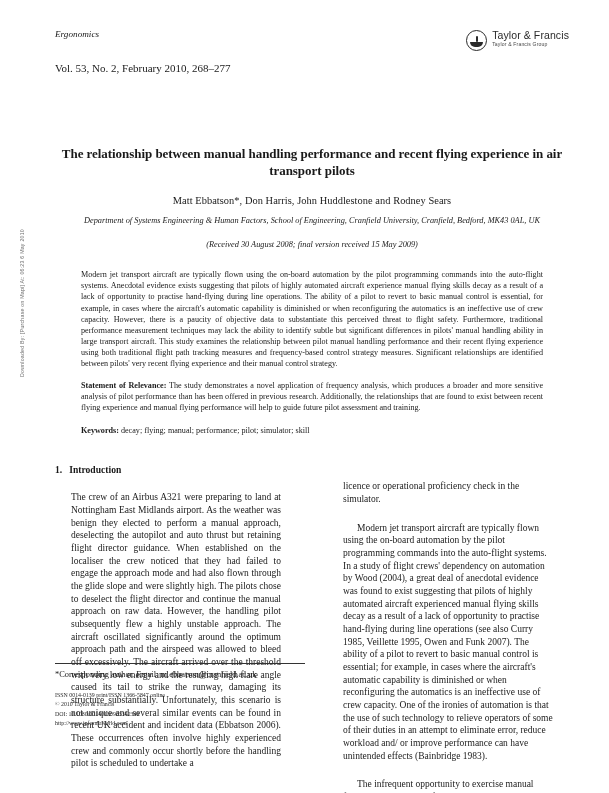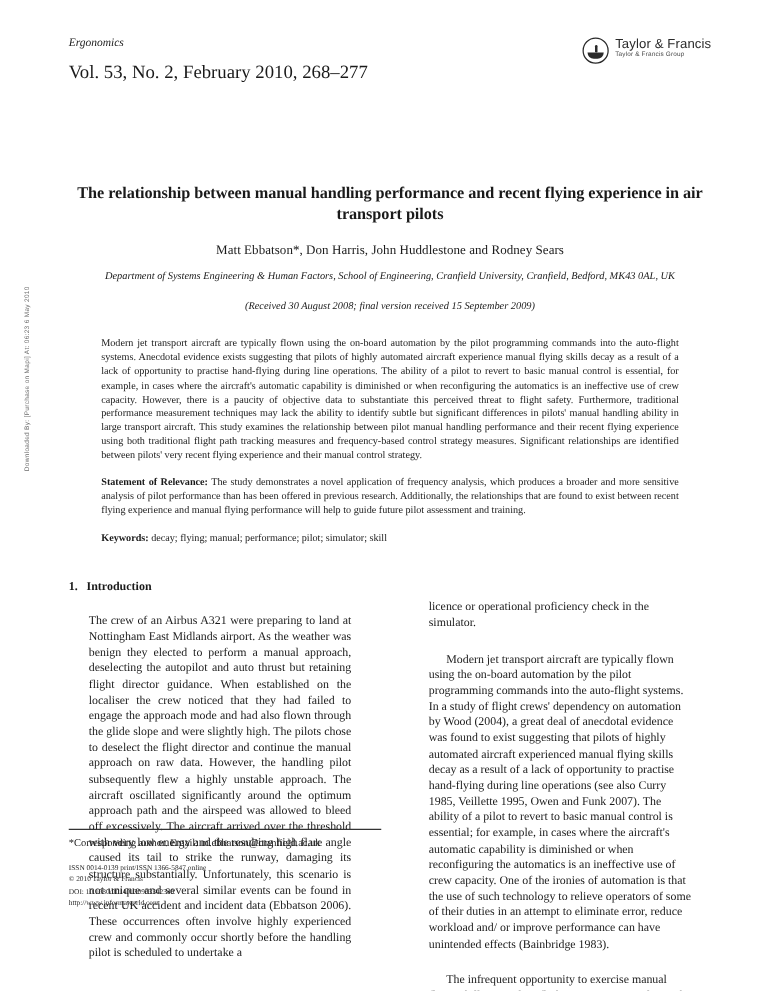--- a/index.html
+++ b/index.html
@@ -44,23 +44,23 @@
     position: relative;
     height: 62px;
   }
   .journal-name {
     font-style: italic;
     font-size: 9.2px;
     line-height: 1.5;
     color: #1a1a1a;
   }
   .issue-line {
-    font-size: 15px;
+    font-size: 11px;
     line-height: 1.5;
-    margin-top: 5px;
+    margin-top: 18px;
   }
 
   
   .publisher-logo {
     position: absolute;
     right: 0;
     top: 2px;
     display: flex;
     align-items: flex-start;
     gap: 5px;
@@ -213,21 +213,21 @@
         <div class="logo-title">Taylor &amp; Francis</div>
         <div class="logo-sub">Taylor &amp; Francis Group</div>
       </span>
     </div>
   </div>
 
   <div class="title-block">
     <h1 class="paper-title">The relationship between manual handling performance and recent flying experience in air transport pilots</h1>
     <div class="authors">Matt Ebbatson*, Don Harris, John Huddlestone and Rodney Sears</div>
     <div class="affiliation">Department of Systems Engineering &amp; Human Factors, School of Engineering, Cranfield University, Cranfield, Bedford, MK43 0AL, UK</div>
-    <div class="received">(Received 30 August 2008; final version received 15 September 2009)</div>
+    <div class="received">(Received 30 August 2008; final version received 15 May 2009)</div>
   </div>
 
   <div class="abstract-block">
     <p>Modern jet transport aircraft are typically flown using the on-board automation by the pilot programming commands into the auto-flight systems. Anecdotal evidence exists suggesting that pilots of highly automated aircraft experience manual flying skills decay as a result of a lack of opportunity to practise hand-flying during line operations. The ability of a pilot to revert to basic manual control is essential, for example, in cases where the aircraft's automatic capability is diminished or when reconfiguring the automatics is an ineffective use of crew capacity. However, there is a paucity of objective data to substantiate this perceived threat to flight safety. Furthermore, traditional performance measurement techniques may lack the ability to identify subtle but significant differences in pilots' manual handling ability in large transport aircraft. This study examines the relationship between pilot manual handling performance and their recent flying experience using both traditional flight path tracking measures and frequency-based control strategy measures. Significant relationships are identified between pilots' very recent flying experience and their manual control strategy.</p>
     <p class="relevance"><span class="lead">Statement of Relevance:</span><span> The study demonstrates a novel application of frequency analysis, which produces a broader and more sensitive analysis of pilot performance than has been offered in previous research. Additionally, the relationships that are found to exist between recent flying experience and manual flying performance will help to guide future pilot assessment and training.</span></p>
     <p class="keywords"><span class="lead">Keywords:</span><span> decay; flying; manual; performance; pilot; simulator; skill</span></p>
   </div>
 
   <div class="body-columns">
     <div class="column col-left">

